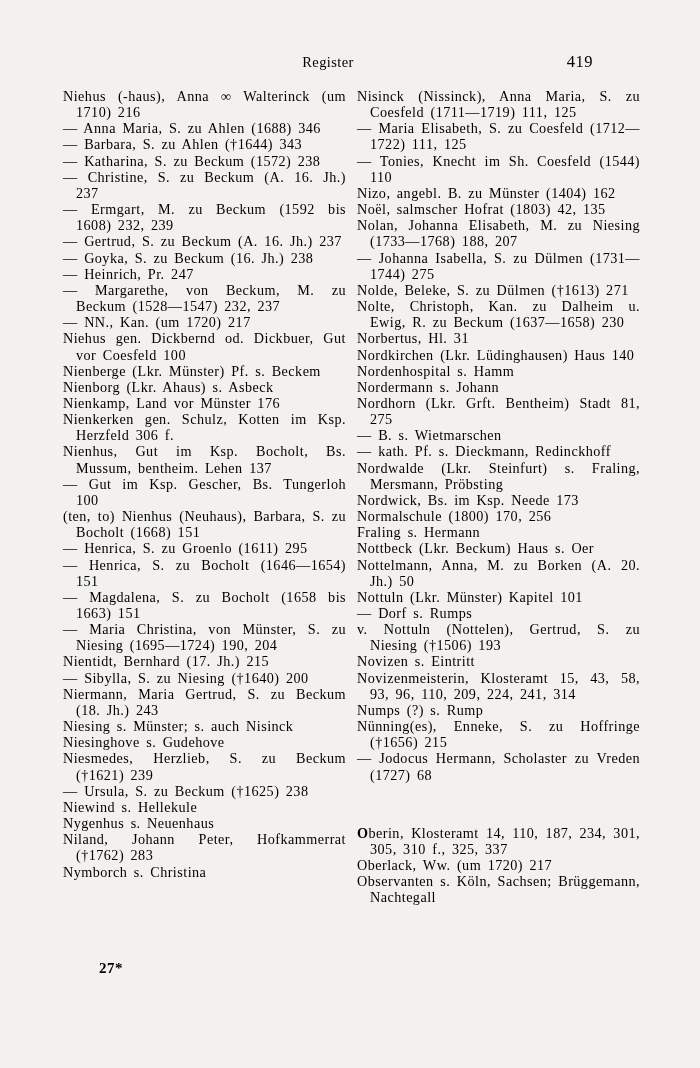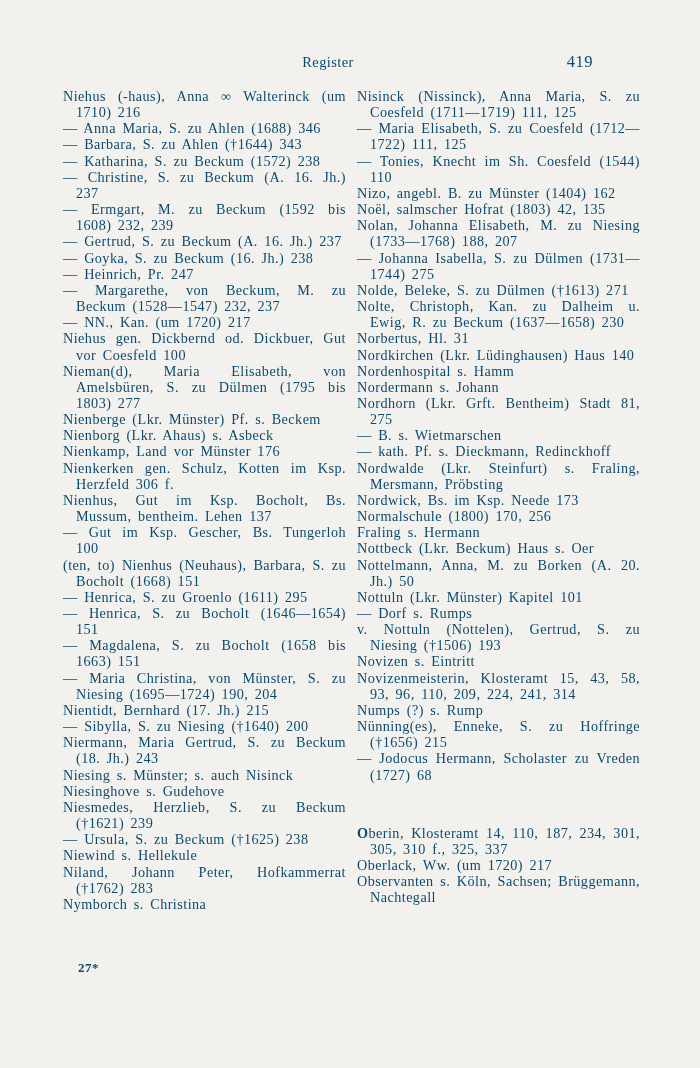--- a/index.html
+++ b/index.html
@@ -6,21 +6,21 @@
   body {
     background: #d8d6d2;
     font-family: "Liberation Serif", "DejaVu Serif", serif;
   }
   .page {
     position: relative;
     width: 700px;
     height: 1068px;
     margin: 0 auto;
     background: #f2f1ed;
-    color: #0c4a6e;
+    color: #000000;
     overflow: hidden;
   }
   .page-header {
     position: absolute;
     top: 54px;
     left: 63px;
     width: 530px;
     height: 22px;
   }
   .page-header .title {
@@ -50,23 +50,23 @@
     text-align: justify;
     font-size: 14.2px;
     line-height: 16.15px;
     letter-spacing: 0.45px;
     word-spacing: 2.5px;
   }
   .entry.gap { margin-top: 42px; }
   .entry b { font-weight: bold; }
   .sig-mark {
     position: absolute;
-    left: 78px;
+    left: 99px;
     top: 960px;
-    font-size: 13px;
+    font-size: 15px;
     font-weight: bold;
     letter-spacing: 0.5px;
   }
 </style>
 </head>
 <body>
 
 <div class="page">
 
   <div class="page-header">
@@ -80,40 +80,40 @@
       <p class="entry">— Barbara, S. zu Ahlen (†1644) 343</p>
       <p class="entry">— Katharina, S. zu Beckum (1572) 238</p>
       <p class="entry">— Christine, S. zu Beckum (A. 16. Jh.) 237</p>
       <p class="entry">— Ermgart, M. zu Beckum (1592 bis 1608) 232, 239</p>
       <p class="entry">— Gertrud, S. zu Beckum (A. 16. Jh.) 237</p>
       <p class="entry">— Goyka, S. zu Beckum (16. Jh.) 238</p>
       <p class="entry">— Heinrich, Pr. 247</p>
       <p class="entry">— Margarethe, von Beckum, M. zu Beckum (1528—1547) 232, 237</p>
       <p class="entry">— NN., Kan. (um 1720) 217</p>
       <p class="entry">Niehus gen. Dickbernd od. Dickbuer, Gut vor Coesfeld 100</p>
-      <p class="entry">Nieman(d), Maria Elisabeth, von Amelsbüren, S. zu Dülmen (1795 bis 1803) 277</p>
       <p class="entry">Nienberge (Lkr. Münster) Pf. s. Beckem</p>
       <p class="entry">Nienborg (Lkr. Ahaus) s. Asbeck</p>
       <p class="entry">Nienkamp, Land vor Münster 176</p>
       <p class="entry">Nienkerken gen. Schulz, Kotten im Ksp. Herzfeld 306 f.</p>
       <p class="entry">Nienhus, Gut im Ksp. Bocholt, Bs. Mussum, bentheim. Lehen 137</p>
       <p class="entry">— Gut im Ksp. Gescher, Bs. Tungerloh 100</p>
       <p class="entry">(ten, to) Nienhus (Neuhaus), Barbara, S. zu Bocholt (1668) 151</p>
       <p class="entry">— Henrica, S. zu Groenlo (1611) 295</p>
       <p class="entry">— Henrica, S. zu Bocholt (1646—1654) 151</p>
       <p class="entry">— Magdalena, S. zu Bocholt (1658 bis 1663) 151</p>
       <p class="entry">— Maria Christina, von Münster, S. zu Niesing (1695—1724) 190, 204</p>
       <p class="entry">Nientidt, Bernhard (17. Jh.) 215</p>
       <p class="entry">— Sibylla, S. zu Niesing (†1640) 200</p>
       <p class="entry">Niermann, Maria Gertrud, S. zu Beckum (18. Jh.) 243</p>
       <p class="entry">Niesing s. Münster; s. auch Nisinck</p>
       <p class="entry">Niesinghove s. Gudehove</p>
       <p class="entry">Niesmedes, Herzlieb, S. zu Beckum (†1621) 239</p>
       <p class="entry">— Ursula, S. zu Beckum (†1625) 238</p>
       <p class="entry">Niewind s. Hellekule</p>
+      <p class="entry">Nygenhus s. Neuenhaus</p>
       <p class="entry">Niland, Johann Peter, Hofkammerrat (†1762) 283</p>
       <p class="entry">Nymborch s. Christina</p>
     </div>
 
   <div class="col col-right">
       <p class="entry">Nisinck (Nissinck), Anna Maria, S. zu Coesfeld (1711—1719) 111, 125</p>
       <p class="entry">— Maria Elisabeth, S. zu Coesfeld (1712—1722) 111, 125</p>
       <p class="entry">— Tonies, Knecht im Sh. Coesfeld (1544) 110</p>
       <p class="entry">Nizo, angebl. B. zu Münster (1404) 162</p>
       <p class="entry">Noël, salmscher Hofrat (1803) 42, 135</p>

